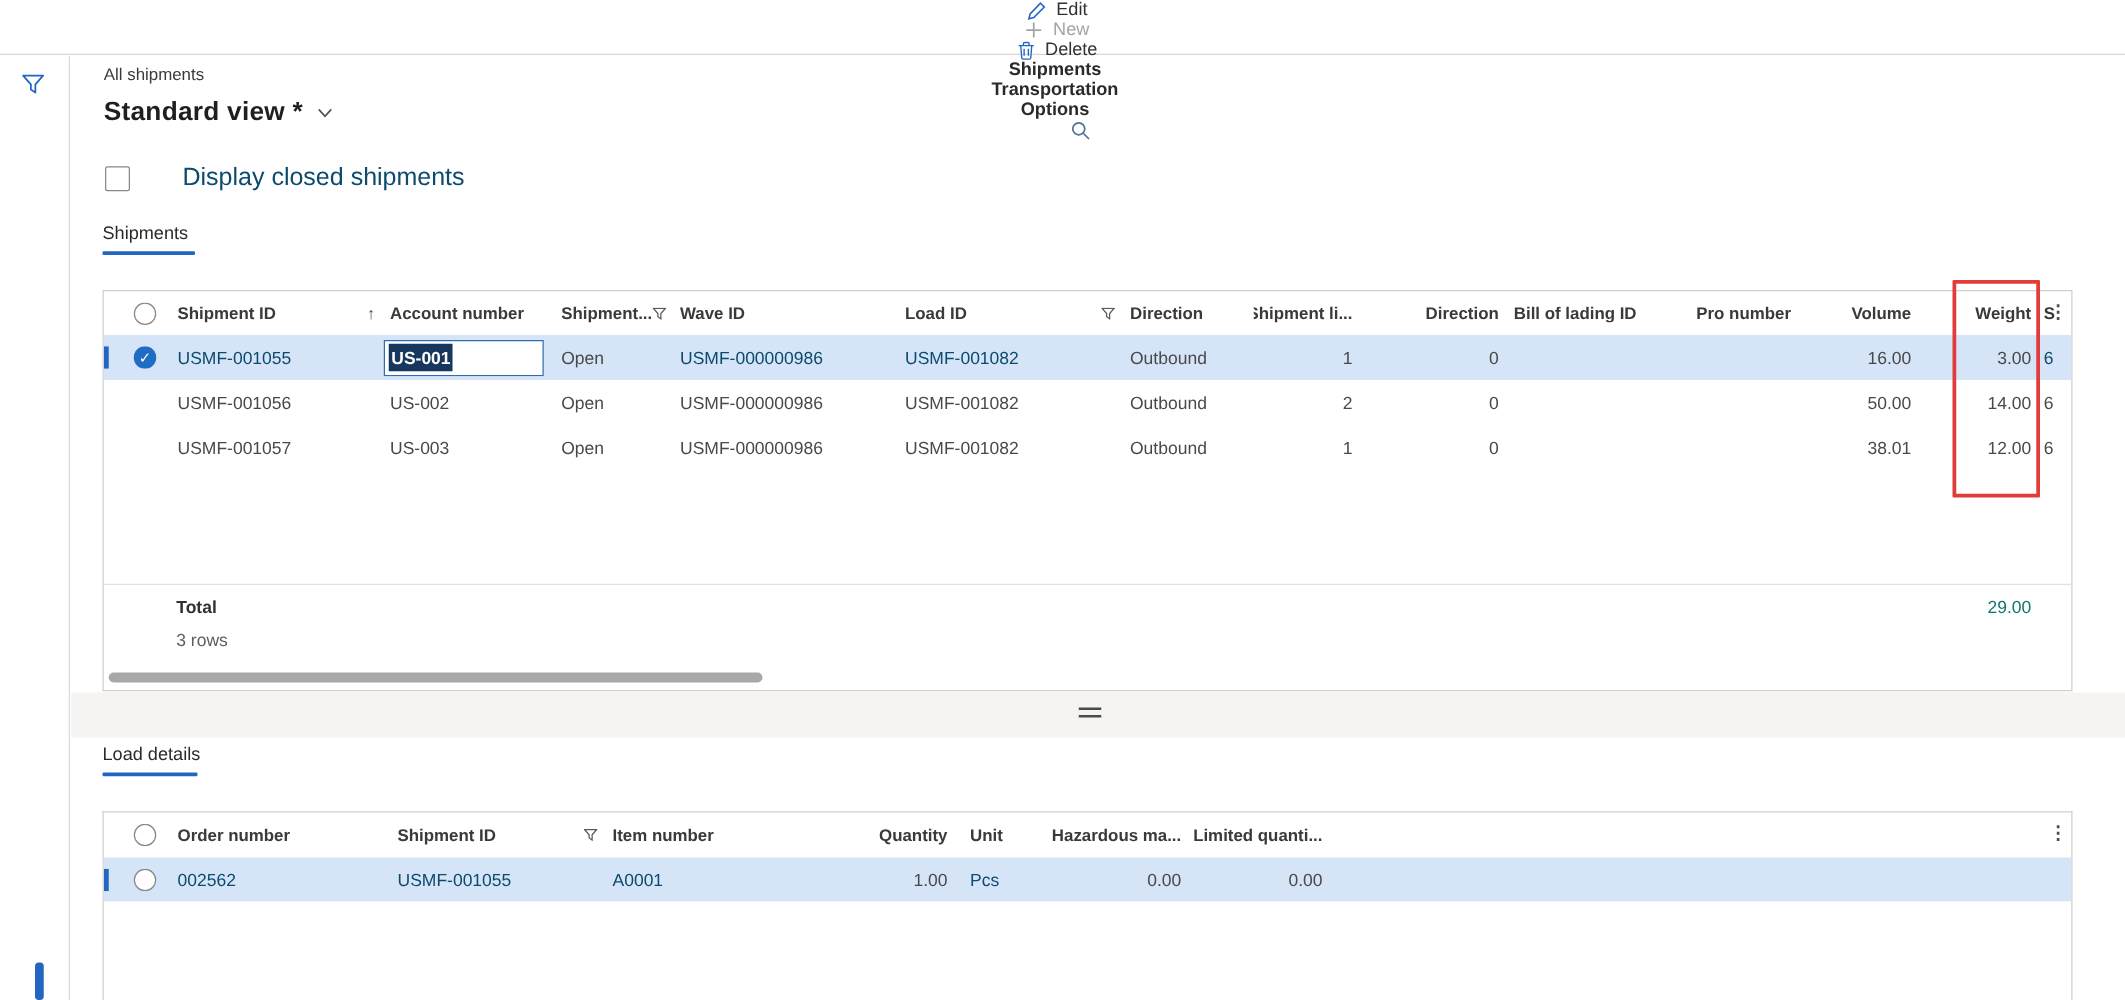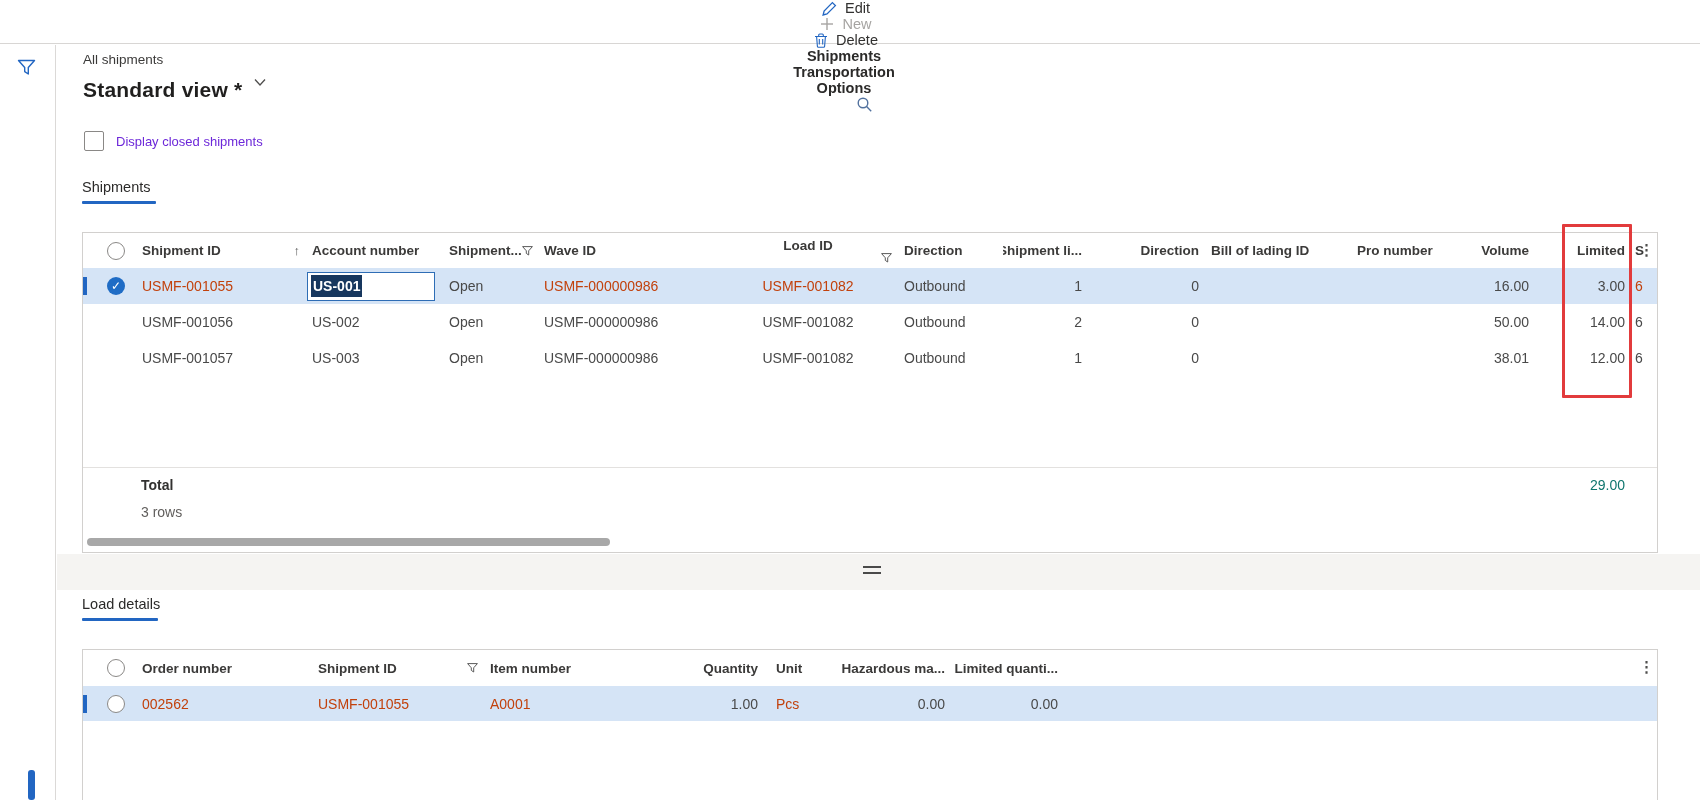--- a/index.html
+++ b/index.html
@@ -18,60 +18,60 @@
   .tb-divider{width:1px;height:22px;background:#dcdad8;margin:0 26px 0 0;}
   .tb-menu{font-size:14.5px;font-weight:600;color:#2b2a29;margin-right:36px;cursor:pointer;}
   .tb-search{margin-left:4px;cursor:pointer;display:flex;align-items:center;}
   
   .rail{position:absolute;top:45px;left:0;width:56px;height:755px;background:#fff;
     border-right:1px solid #dbd9d7;box-sizing:border-box;z-index:2;}
   .rail-funnel{margin:14px 0 0 17px;cursor:pointer;}
   .rail-bar{position:absolute;left:28px;bottom:0;width:7px;height:30px;background:#2266c2;border-radius:3px;}
   
   .caption{position:absolute;left:83px;top:52px;font-size:13.5px;color:#3b3a39;}
-  .view-title{position:absolute;left:83px;top:78px;display:flex;gap:11px;}
+  .view-title{position:absolute;left:83px;top:78px;display:flex;align-items:center;gap:11px;}
   .view-title .vt-text{font-size:21px;font-weight:700;color:#201f1e;letter-spacing:.2px;}
   .chk-row{position:absolute;left:84px;top:131px;display:flex;align-items:center;gap:12px;cursor:pointer;}
   .chk-box{width:20px;height:20px;border:1px solid #8a8886;border-radius:2px;background:#fff;box-sizing:border-box;}
-  .chk-label{font-size:13px;color:#6d28d9;}
+  .chk-label{font-size:20px;color:#0c4a6e;margin-left:30px;}
   
   .tab{position:absolute;cursor:pointer;}
   .tab .tab-text{font-size:14.5px;color:#2b2a29;}
   .tab .tab-underline{height:3px;background:#2266c2;border-radius:1px;margin-top:6px;}
   .tab1{left:82px;top:179px;}
   .tab2{left:82px;top:596px;}
   
   .splitband{position:absolute;left:57px;top:554px;width:1643px;height:36px;background:#f5f4f2;}
   .split-handle{position:absolute;left:806px;top:12px;width:18px;height:8px;box-sizing:border-box;
     border-top:2px solid #4a4a4a;border-bottom:2px solid #4a4a4a;cursor:row-resize;}
   
   .panel{position:absolute;background:#fff;border:1px solid #d2d0ce;box-sizing:border-box;}
   .panel1{left:82px;top:232px;width:1576px;height:321px;}
   .panel2{left:82px;top:649px;width:1576px;height:151px;border-bottom:none;}
   .grow{display:flex;align-items:center;height:36px;font-size:14px;color:#494949;position:relative;}
   .ghead{height:35px;font-size:13.5px;font-weight:600;color:#3b3a39;position:relative;display:flex;align-items:center;}
   .grow.sel{background:#d5e4f6;}
   .cell{box-sizing:border-box;padding:0 6px;white-space:nowrap;overflow:hidden;display:flex;align-items:center;}
   .cell.num{justify-content:flex-end;}
-  .lnk{color:#c2410c;}
+  .lnk{color:#0c4a6e;}
   .selbar{position:absolute;left:0;top:0;bottom:0;width:4px;background:#2266c2;}
   .circle{width:18px;height:18px;border:1.5px solid #8a8886;border-radius:50%;background:#fff;
     box-sizing:border-box;margin-left:24px;cursor:pointer;flex:0 0 auto;}
   .circle-checked{width:18px;height:18px;border-radius:50%;background:#1f6cc5;color:#fff;font-size:12px;
     line-height:18px;text-align:center;margin-left:24px;cursor:pointer;flex:0 0 auto;}
   .sort-arrow{margin-left:auto;color:#555;font-size:13px;}
   .hfilter{margin-left:auto;display:flex;align-items:center;cursor:pointer;}
   .more-icon{position:absolute;right:3px;top:8px;font-size:15px;color:#4f4e4d;cursor:pointer;line-height:18px;}
   
   .c-check{width:53px;padding:0;position:relative;}
   .c-sid{width:170px;}
   .c-acc{width:137px;}
   .c-status{width:95px;}
   .c-wave{width:180px;}
-  .c-load{width:180px;flex-direction:column;}
+  .c-load{width:180px;}
   .c-dir{width:105px;}
   .c-sli{width:85px;}
   .c-cont{width:117px;}
   .c-bol{width:146px;}
   .c-pro{width:112px;}
   .c-vol{width:72px;}
   .c-wgt{width:96px;}
   .c-s{width:22px;padding:0 0 0 4px;}
   
   .editbox{width:128px;height:29px;border:1px solid #2e6db5;background:#fff;display:flex;
@@ -203,21 +203,21 @@
     <div class="cell c-bol">
         <span>Bill of lading ID</span>
       </div>
     <div class="cell c-pro">
         <span>Pro number</span>
       </div>
     <div class="cell c-vol num">
         <span>Volume</span>
       </div>
     <div class="cell c-wgt num">
-        <span>Limited</span>
+        <span>Weight</span>
       </div>
     <div class="cell c-s">
         <span>S</span>
       </div>
     <span class="more-icon">⋮</span>
   </div>
 
   <div class="grow sel">
     <div class="cell c-check">
       <span class="selbar"></span>

